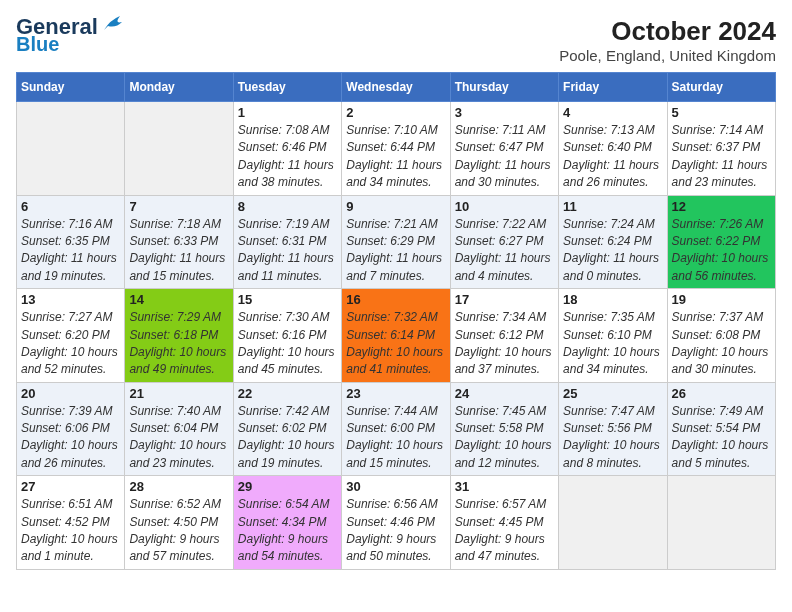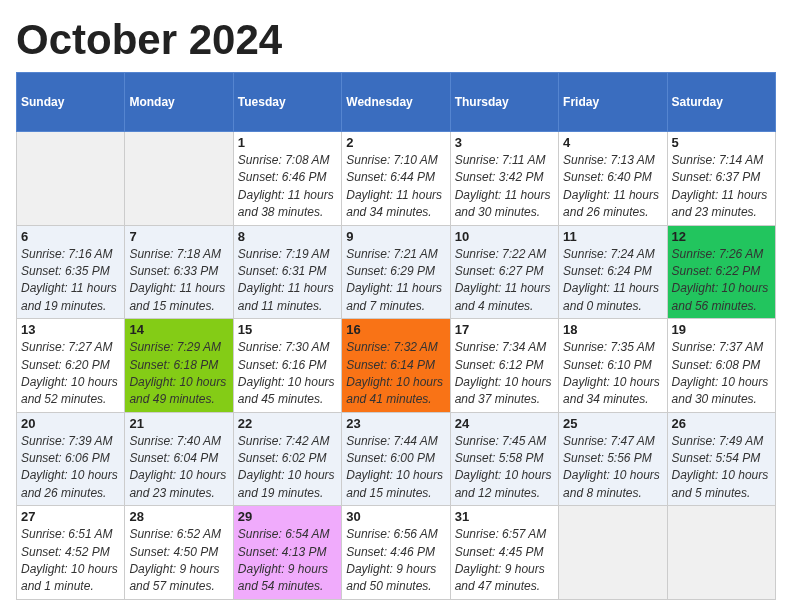--- a/index.html
+++ b/index.html
@@ -24,37 +24,37 @@
     .logo-text {
       font-size: 22px;
       font-weight: bold;
       color: #1a3a5c;
       line-height: 1;
     }
     .title-block {
       text-align: right;
     }
     .month-title {
-      font-size: 42px;
+      font-size: 26px;
       font-weight: bold;
       color: #222;
     }
     .location {
       font-size: 15px;
       color: #444;
     }
     .calendar {
       width: 100%;
       border-collapse: collapse;
       font-size: 11px;
     }
     .calendar th {
       background: #3a6dbf;
       color: #fff;
-      padding: 22px 4px;
+      padding: 7px 4px;
       text-align: left;
       font-size: 12px;
       font-weight: bold;
       border: 1px solid #5585d0;
     }
     .calendar td {
       border: 1px solid #ccc;
       vertical-align: top;
       padding: 3px 4px;
       width: 108px;
@@ -84,22 +84,34 @@
       background: #f0f4fa;
     }
     .week-row td.empty {
       background: #f0f0f0;
     }
   </style>
 </head>
 <body>
 
 <div class="header">
+  <div class="logo">
+    <div style="display:flex;align-items:center;">
+      <span class="logo-text">
+        <span style="color:#1a3a5c;">General</span>
+      </span>
+      <svg width="28" height="22" viewBox="0 0 28 22" style="margin-left:2px;margin-top:-8px;">
+        <path d="M4 18 Q10 8 20 4 Q14 12 22 10 Q16 16 8 14 Z" fill="#1a7fc1"></path>
+      </svg>
+    </div>
+    <span class="logo-text" style="color:#1a7fc1;font-size:20px;margin-top:-4px;">Blue</span>
+  </div>
   <div class="title-block">
     <div class="month-title">October 2024</div>
+    <div class="location">Poole, England, United Kingdom</div>
   </div>
 </div>
 
 <table class="calendar">
   <thead>
     <tr>
     <th>Sunday</th>
         <th>Monday</th>
         <th>Tuesday</th>
         <th>Wednesday</th>
@@ -115,21 +127,21 @@
         <td style="background: rgb(255, 255, 255);">
           <span class="day-number">1</span>
           <div class="day-info"><span>Sunrise: 7:08 AM</span><br><span>Sunset: 6:46 PM</span><br><span>Daylight: 11 hours and 38 minutes.</span></div>
         </td>
         <td style="background: rgb(255, 255, 255);">
           <span class="day-number">2</span>
           <div class="day-info"><span>Sunrise: 7:10 AM</span><br><span>Sunset: 6:44 PM</span><br><span>Daylight: 11 hours and 34 minutes.</span></div>
         </td>
         <td style="background: rgb(255, 255, 255);">
           <span class="day-number">3</span>
-          <div class="day-info"><span>Sunrise: 7:11 AM</span><br><span>Sunset: 3:42 PM</span><br><span>Daylight: 11 hours and 30 minutes.</span></div>
+          <div class="day-info"><span>Sunrise: 7:11 AM</span><br><span>Sunset: 6:47 PM</span><br><span>Daylight: 11 hours and 30 minutes.</span></div>
         </td>
         <td style="background: rgb(255, 255, 255);">
           <span class="day-number">4</span>
           <div class="day-info"><span>Sunrise: 7:13 AM</span><br><span>Sunset: 6:40 PM</span><br><span>Daylight: 11 hours and 26 minutes.</span></div>
         </td>
         <td style="background: rgb(255, 255, 255);">
           <span class="day-number">5</span>
           <div class="day-info"><span>Sunrise: 7:14 AM</span><br><span>Sunset: 6:37 PM</span><br><span>Daylight: 11 hours and 23 minutes.</span></div>
         </td>
       </tr>
@@ -227,21 +239,21 @@
         <td style="background: rgb(255, 255, 255);">
           <span class="day-number">27</span>
           <div class="day-info"><span>Sunrise: 6:51 AM</span><br><span>Sunset: 4:52 PM</span><br><span>Daylight: 10 hours and 1 minute.</span></div>
         </td>
         <td style="background: rgb(255, 255, 255);">
           <span class="day-number">28</span>
           <div class="day-info"><span>Sunrise: 6:52 AM</span><br><span>Sunset: 4:50 PM</span><br><span>Daylight: 9 hours and 57 minutes.</span></div>
         </td>
         <td style="background: #f0abfc;">
           <span class="day-number">29</span>
-          <div class="day-info"><span>Sunrise: 6:54 AM</span><br><span>Sunset: 4:13 PM</span><br><span>Daylight: 9 hours and 54 minutes.</span></div>
+          <div class="day-info"><span>Sunrise: 6:54 AM</span><br><span>Sunset: 4:34 PM</span><br><span>Daylight: 9 hours and 54 minutes.</span></div>
         </td>
         <td style="background: rgb(255, 255, 255);">
           <span class="day-number">30</span>
           <div class="day-info"><span>Sunrise: 6:56 AM</span><br><span>Sunset: 4:46 PM</span><br><span>Daylight: 9 hours and 50 minutes.</span></div>
         </td>
         <td style="background: rgb(255, 255, 255);">
           <span class="day-number">31</span>
           <div class="day-info"><span>Sunrise: 6:57 AM</span><br><span>Sunset: 4:45 PM</span><br><span>Daylight: 9 hours and 47 minutes.</span></div>
         </td>
         <td class="empty"></td>

